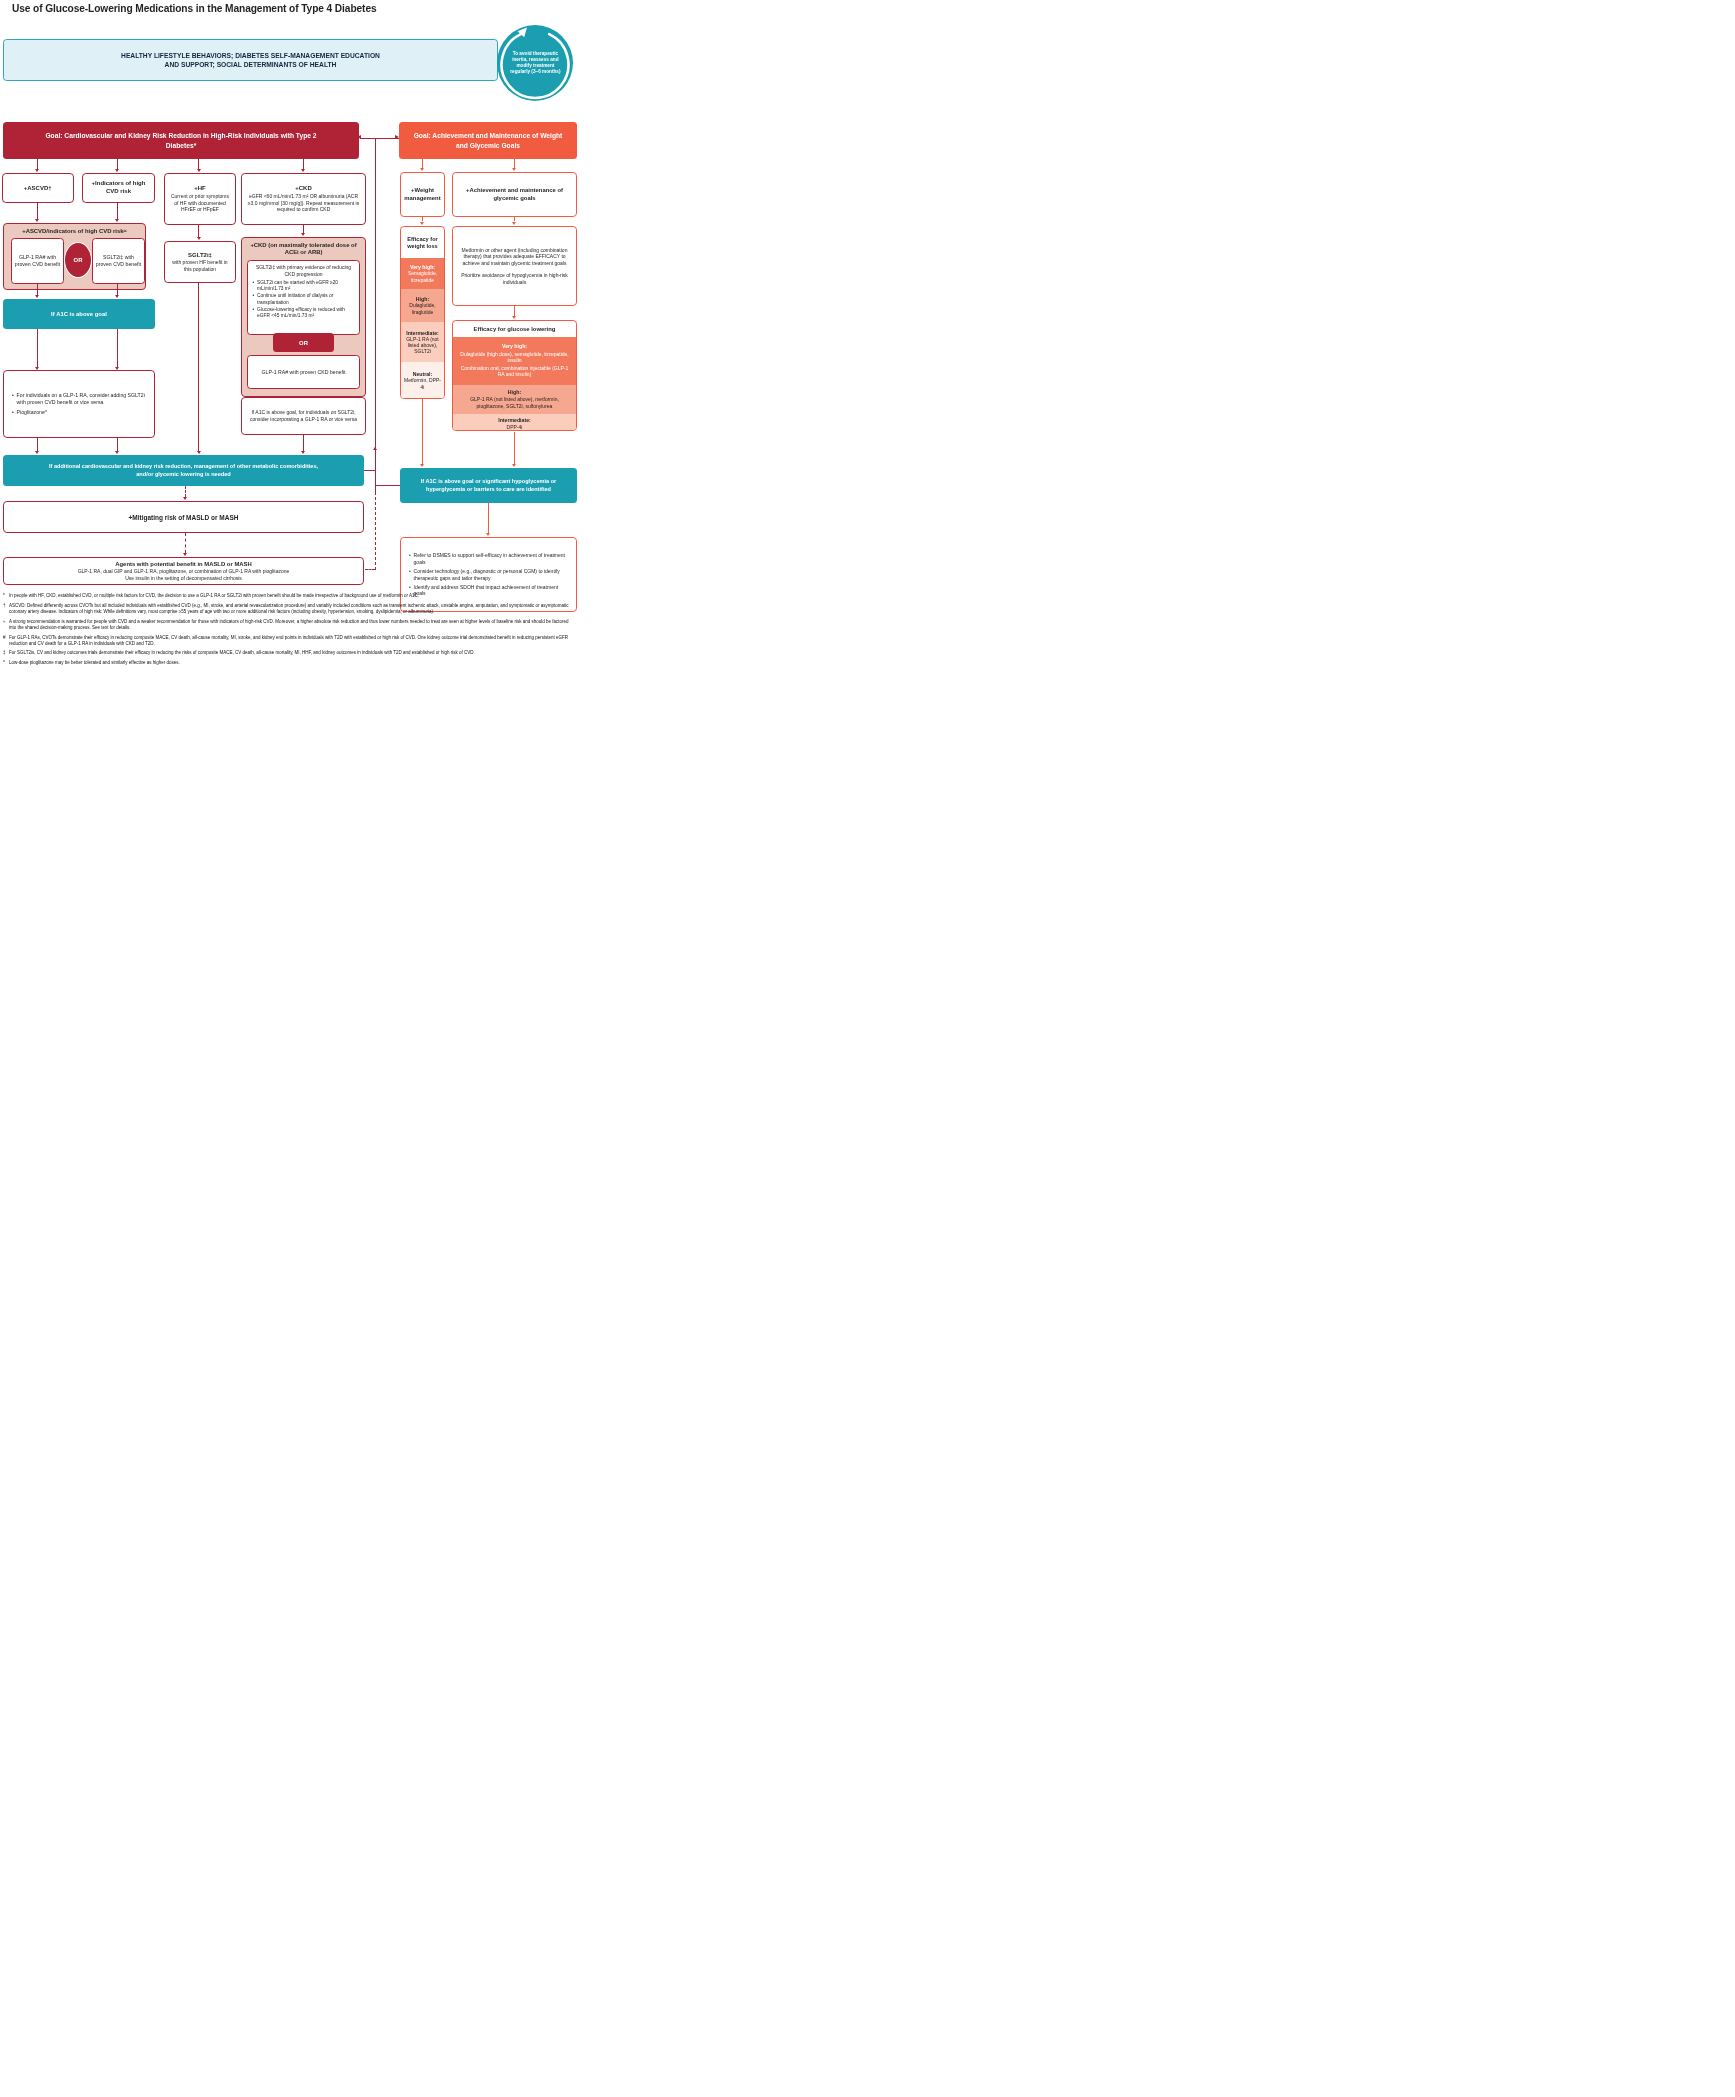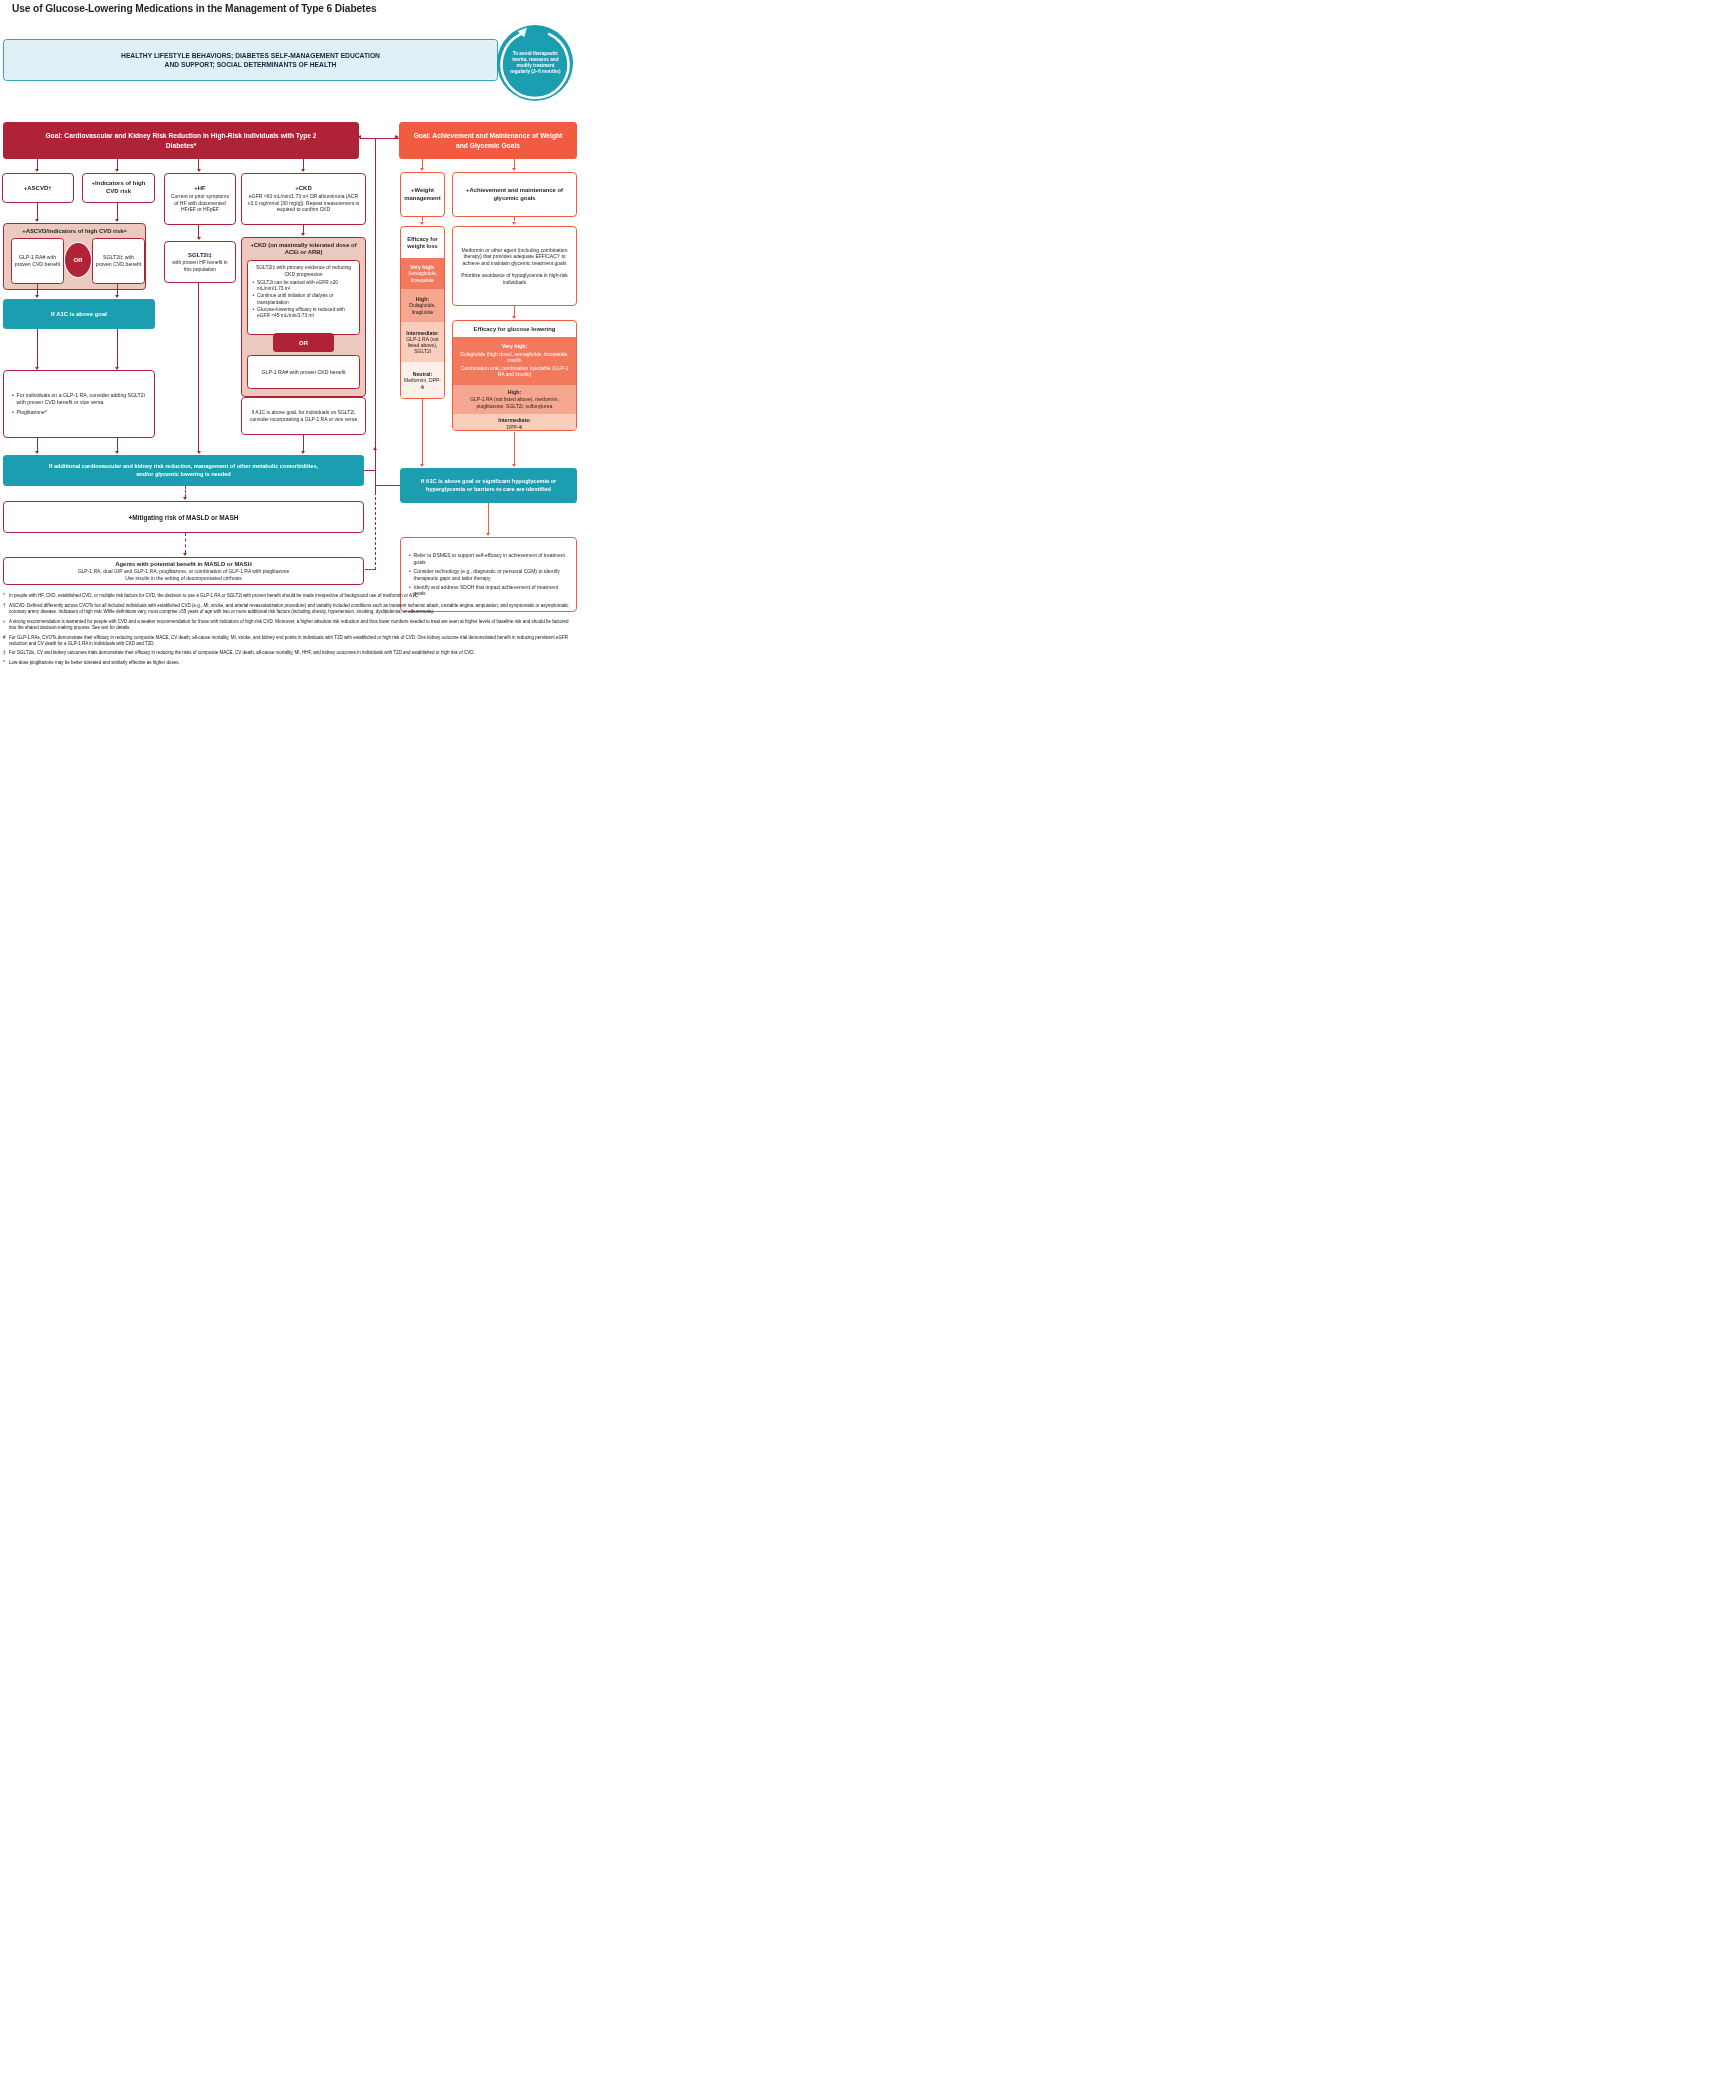--- a/index.html
+++ b/index.html
@@ -35,21 +35,21 @@
   .bullet{position:relative;padding-left:5.6px;text-align:left;}
   .bullet::before{content:"\2022";position:absolute;left:0.9px;top:0;}
   .fn{padding-left:6px;text-indent:-6px;margin:0 0 3.9px 0;line-height:1.33;}
   .fn .sym{display:inline-block;width:6px;text-indent:0;}
 </style>
 </head>
 <body>
 
 <div id="page">
 
-  <div class="abs" style="left:12px;top:2.6px;width:560px;font-size:10.2px;font-weight:bold;letter-spacing:-0.1px;">Use of Glucose-Lowering Medications in the Management of Type 6 Diabetes</div>
+  <div class="abs" style="left:12px;top:2.6px;width:560px;font-size:10.2px;font-weight:bold;letter-spacing:-0.1px;">Use of Glucose-Lowering Medications in the Management of Type 4 Diabetes</div>
 
   <div class="abs cc" style="left:3px;top:39px;width:495px;height:42px;background:var(--bannerbg);border:1.1px solid #2EA7B9;border-radius:3.5px;">
     <div style="width:260px;font-size:6.7px;font-weight:bold;color:#14263E;line-height:1.35;">HEALTHY LIFESTYLE BEHAVIORS; DIABETES SELF-MANAGEMENT EDUCATION AND SUPPORT; SOCIAL DETERMINANTS OF HEALTH</div>
   </div>
 
   <div class="abs" style="left:497px;top:25px;width:76px;height:76px;border-radius:50%;background:var(--teal);">
     <svg class="abs" style="left:0;top:0;" width="76" height="76" viewBox="0 0 100 100">
       <path d="M 68.6 12.1 A 44 44 0 1 1 31.4 12.1" fill="none" stroke="#fff" stroke-width="3.4" stroke-linecap="round"></path>
       <polygon points="39.4,3.2 35.8,16.1 27,8.1" fill="#fff"></polygon>
     </svg>

